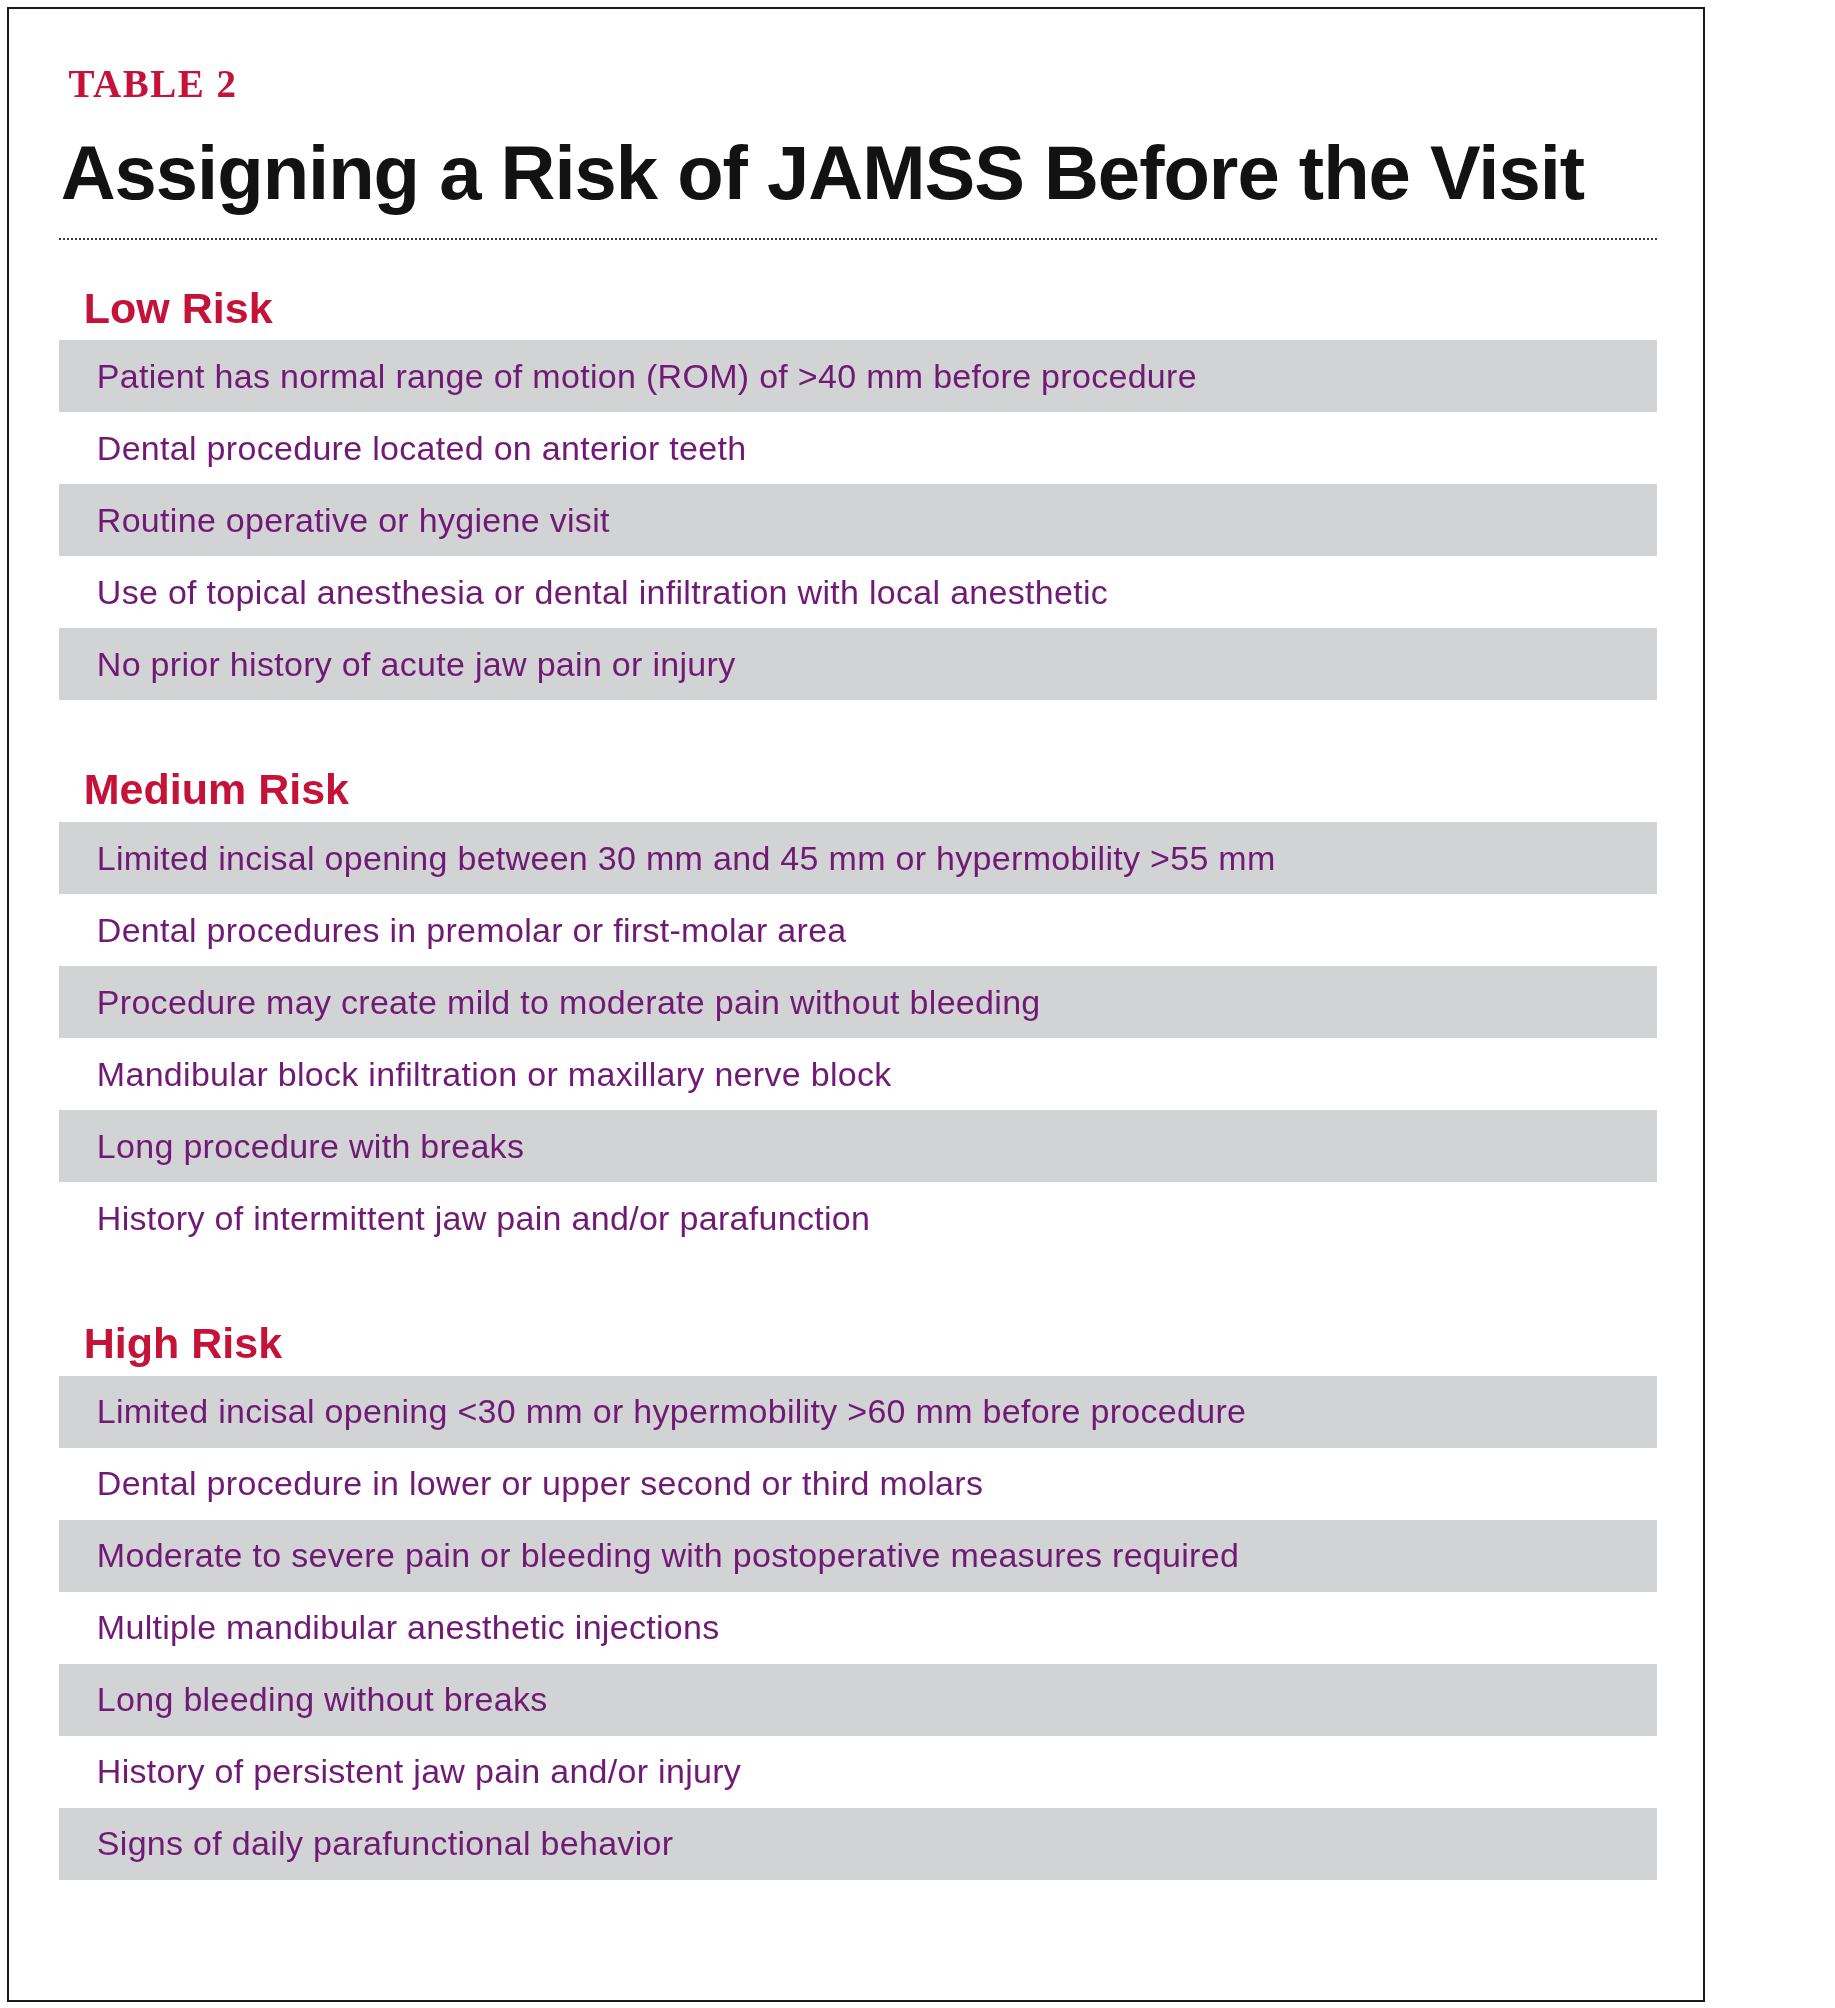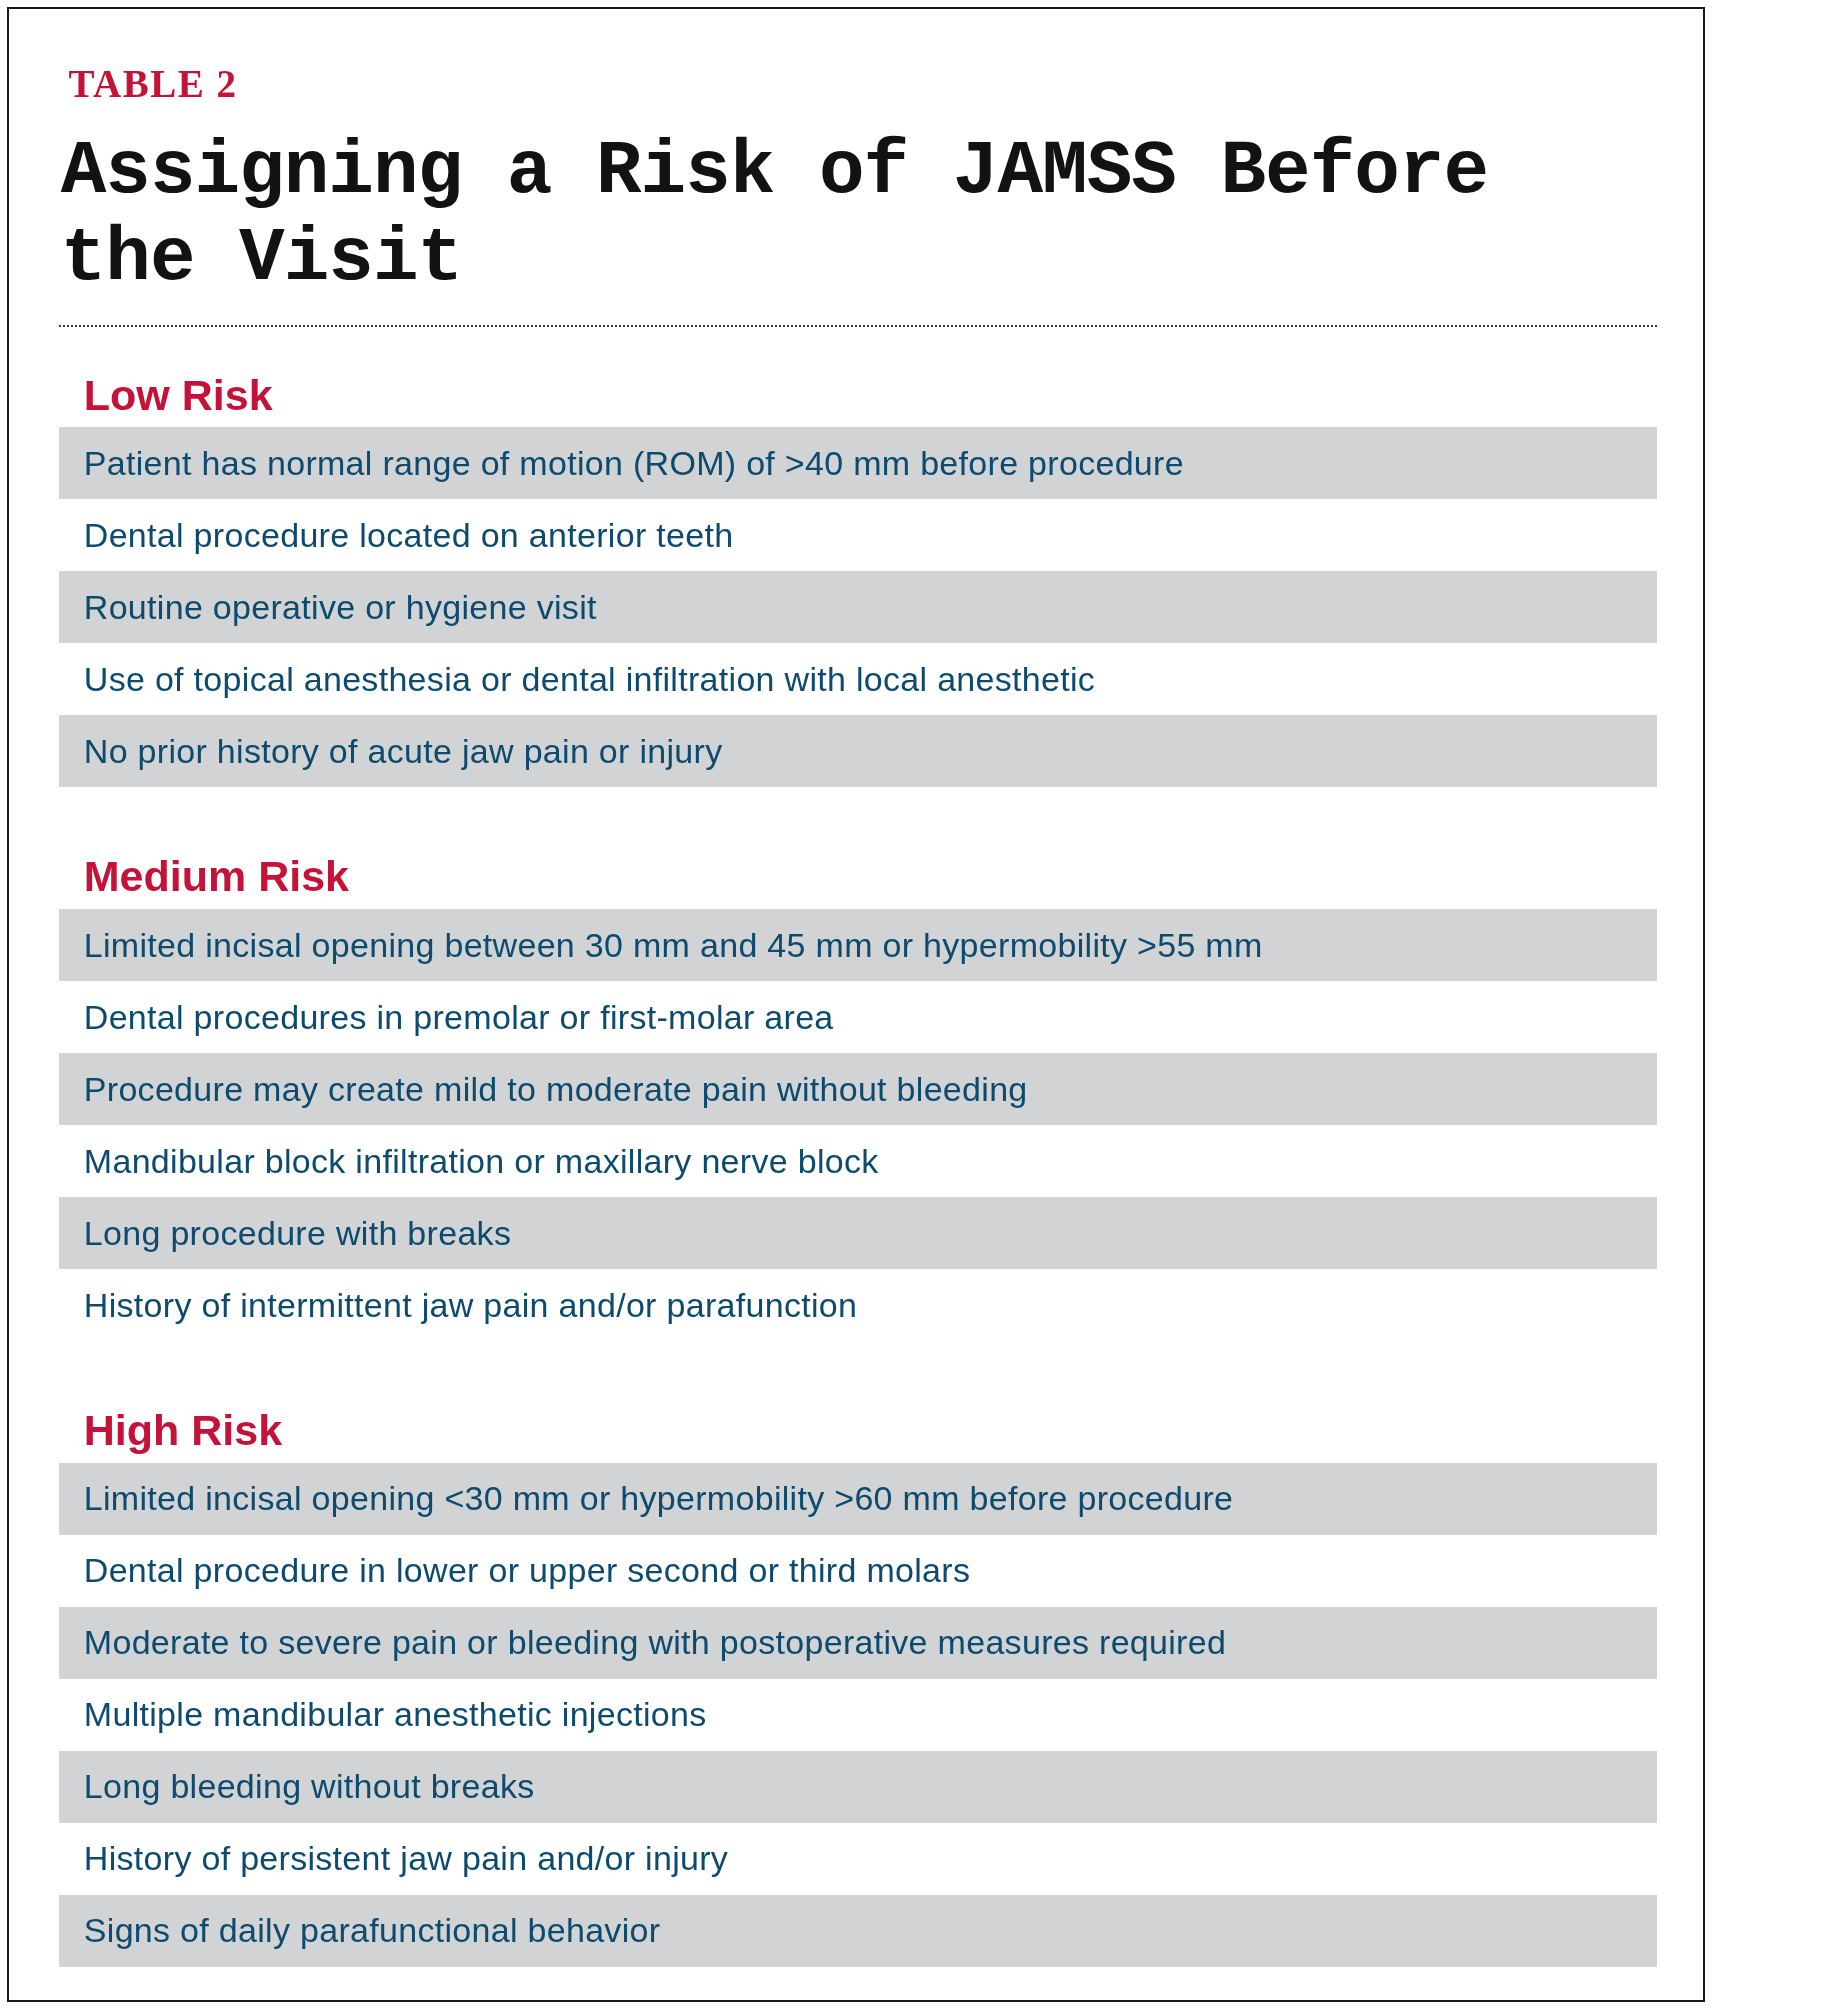--- a/index.html
+++ b/index.html
@@ -27,21 +27,21 @@
   .table-label {
     font-family: "Liberation Serif", serif;
     font-weight: 700;
     font-size: 39px;
     line-height: 45px;
     letter-spacing: 1.5px;
     color: #c41239;
     margin: 1.9px 0 0 9.7px;
   }
   .title {
-    font-family: Liberation Mono, monospace;
+    font-family: Liberation Sans, sans-serif;
     font-weight: 700;
     font-size: 76px;
     line-height: 87px;
     letter-spacing: -1px;
     color: #121212;
     margin: 23px 0 0 1.9px;
   }
   .dotted-divider {
     border: none;
     border-top: 2.9px dotted #3c3c3c;
@@ -57,24 +57,24 @@
     margin: 12px 0 0 25px;
   }
   .risk-section { margin-top: 66px; }
   .risk-section.first { margin-top: 45px; }
   .rows { margin-top: 8.7px; }
   .row {
     box-sizing: border-box;
     height: 72px;
     display: flex;
     align-items: center;
-    padding-left: 25px;
+    padding-left: 38px;
     font-size: 34px;
     letter-spacing: 0.3px;
-    color: #0c4a6e;
+    color: #701a75;
     background: #ffffff;
   }
   .row:nth-child(odd) { background: #d2d3d4; }
 </style>
 </head>
 <body>
 
 <div class="page">
   <div class="frame">
     <div class="table-label">TABLE 2</div>

